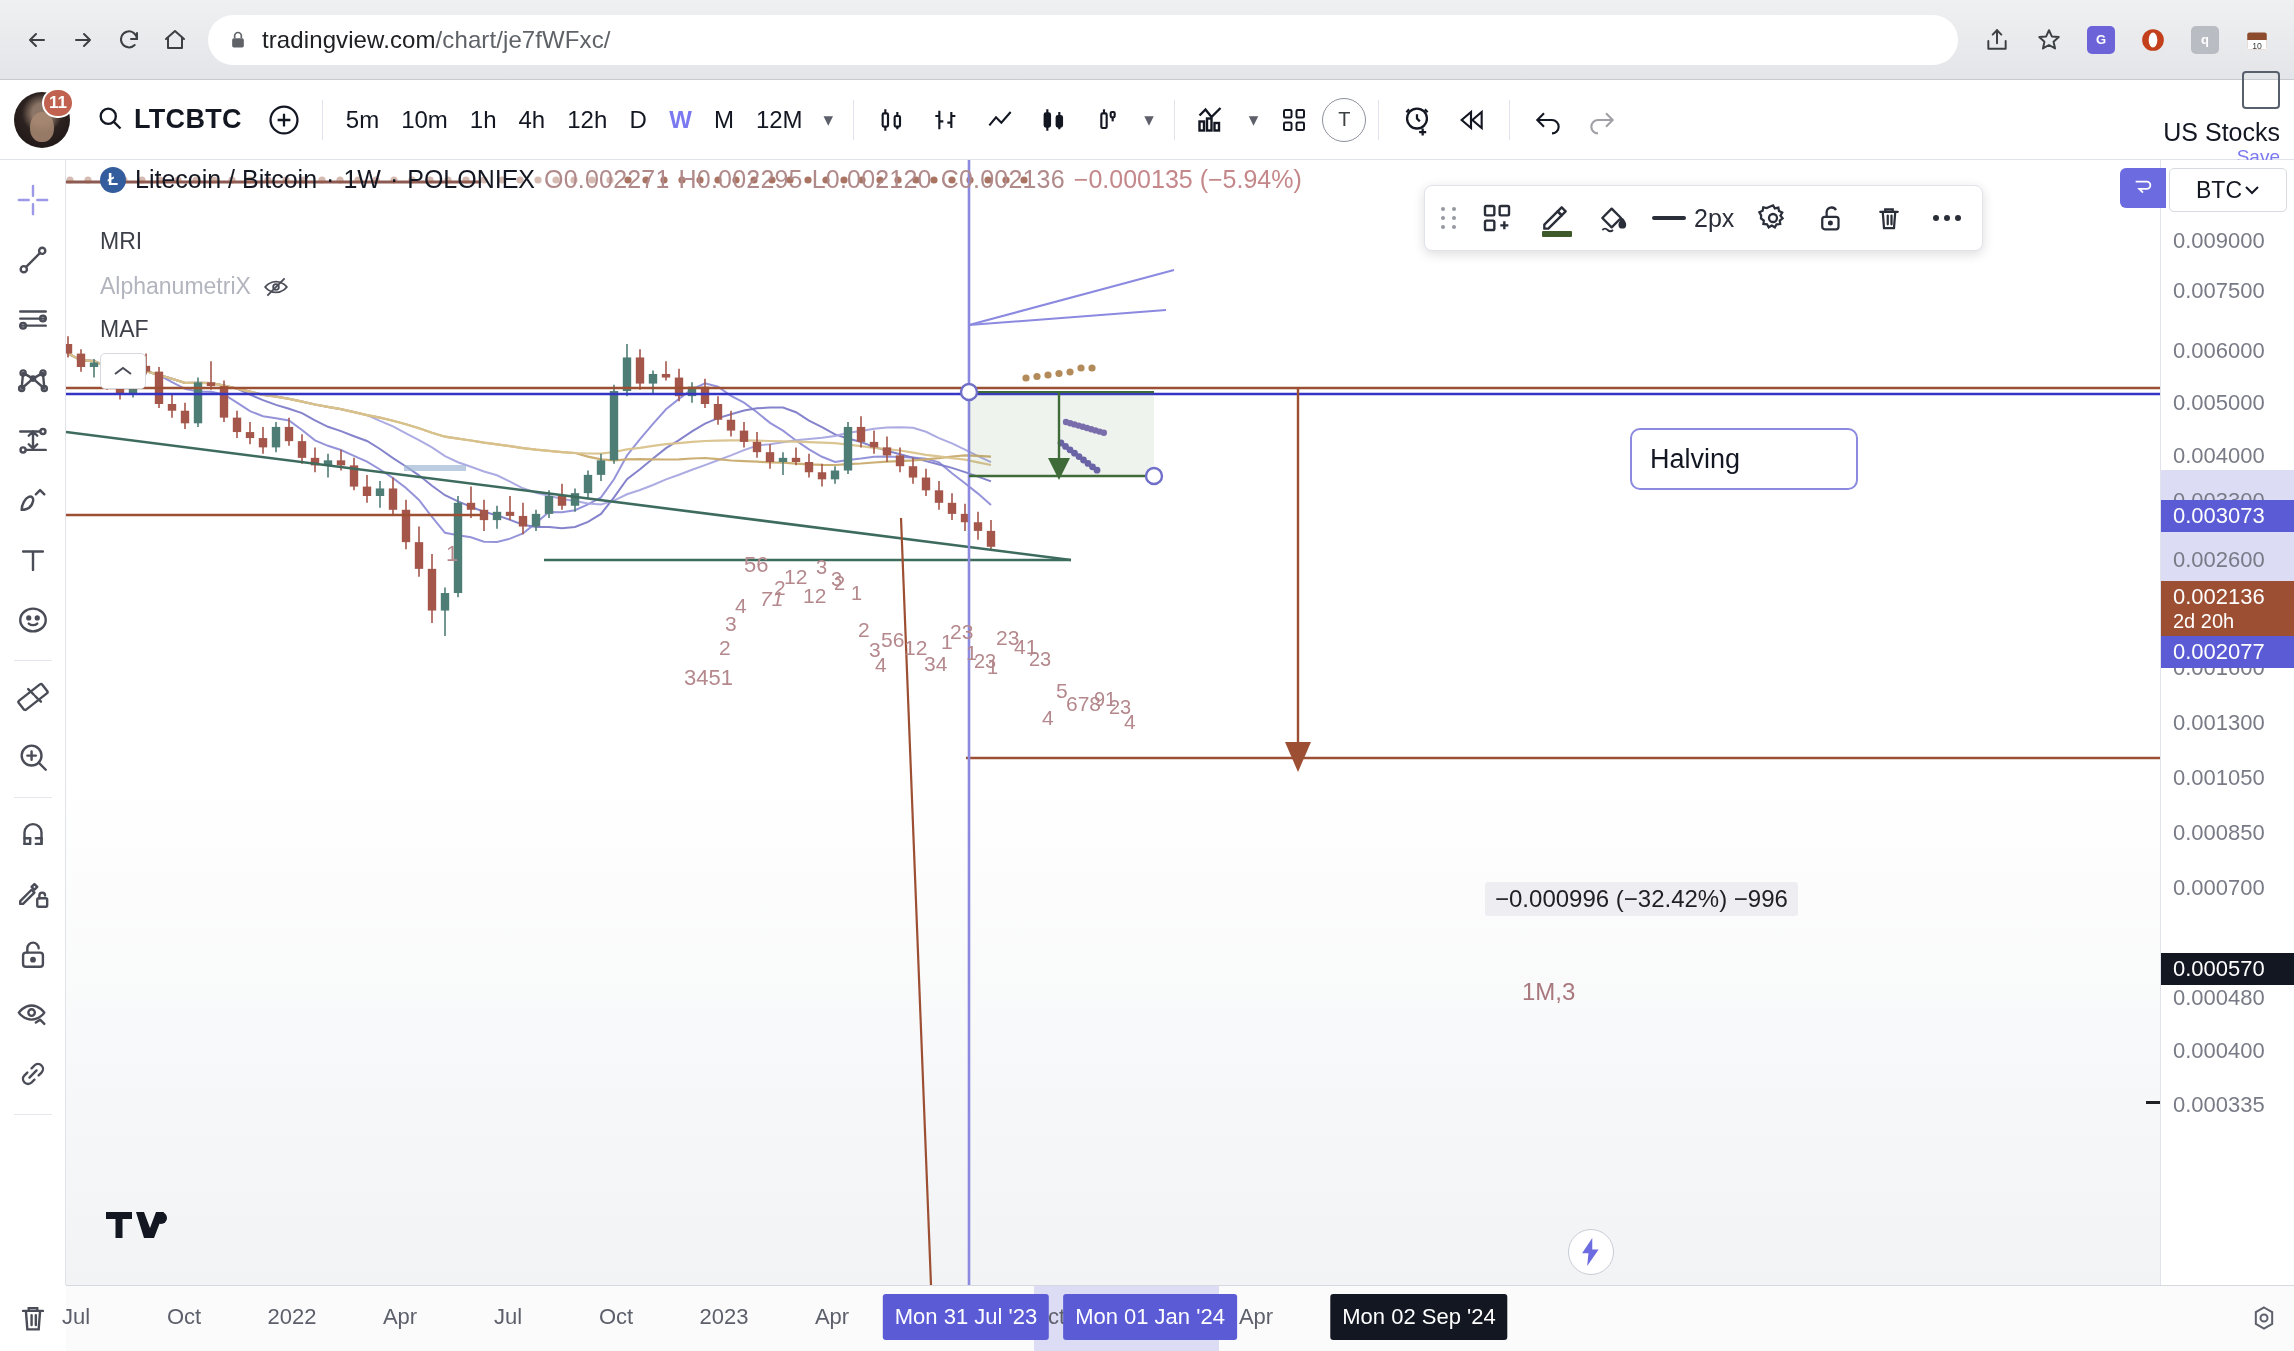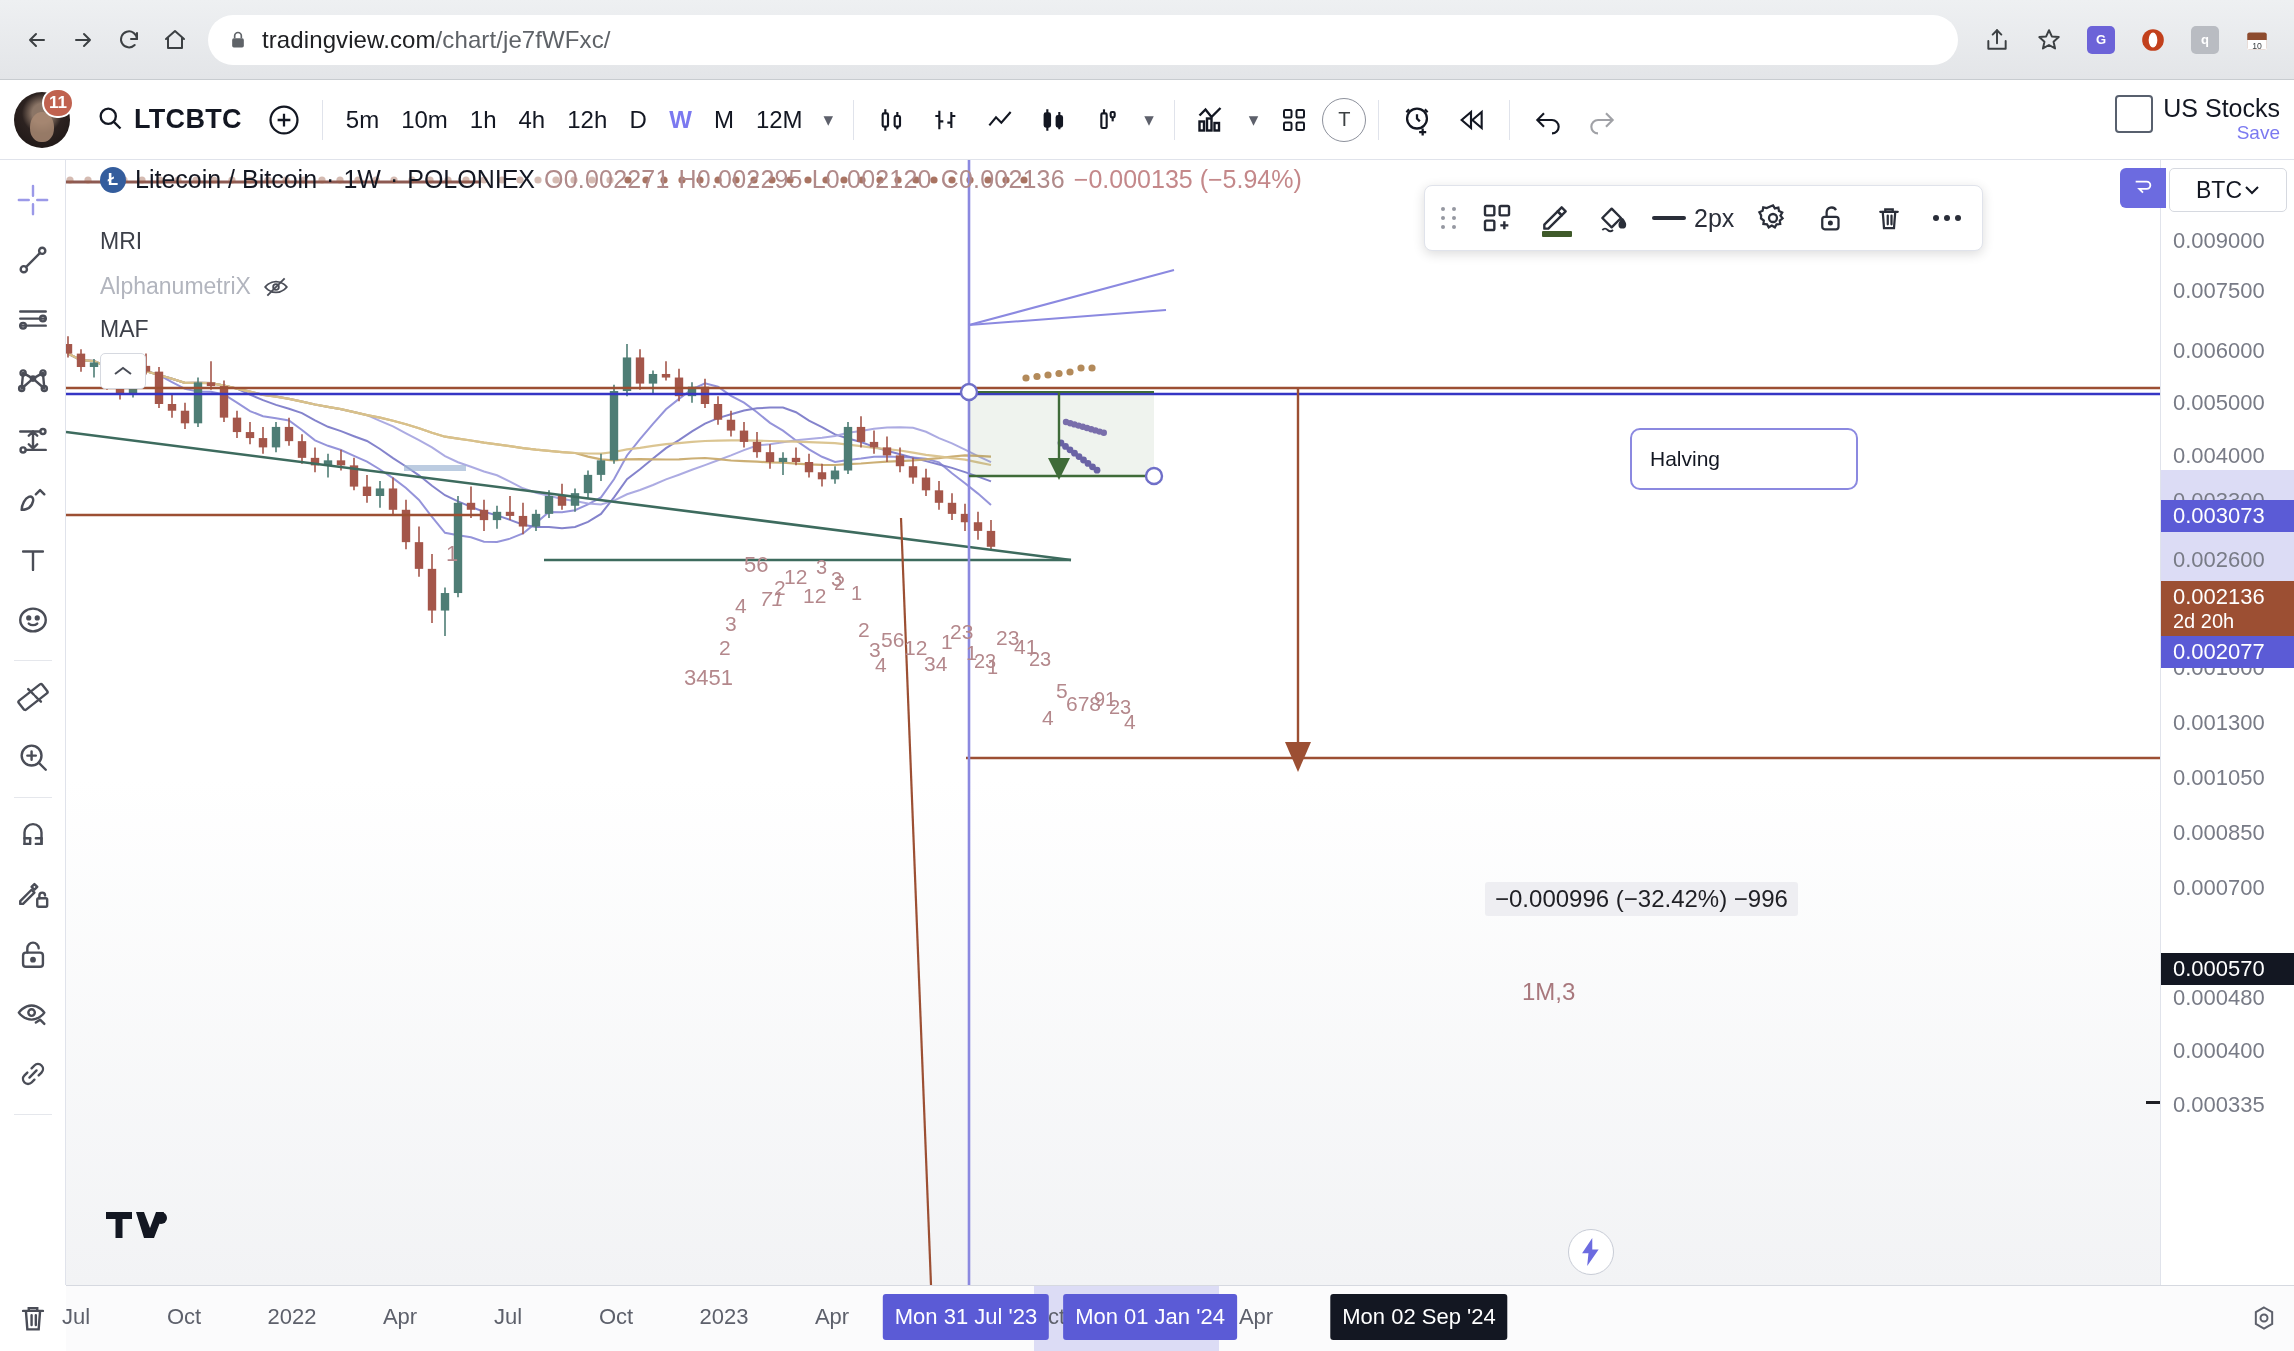--- a/index.html
+++ b/index.html
@@ -75,21 +75,21 @@
   }
   .tb-icon svg { stroke: #131722; fill: none; stroke-width: 1.6; }
   .tf-btn {
     height: 46px; min-width: 40px; padding: 0 11px; border-radius: 6px;
     display: flex; align-items: center; justify-content: center;
     font-size: 24px; color: #131722; cursor: pointer; font-weight: 500;
   }
   .tf-btn.active { color: #7b79f0; font-weight: bold; }
   .tb-sep { width: 1px; height: 40px; background: #e0e3eb; margin: 0 10px; flex: none; }
   .chev { font-size: 19px; color: #5d606b; cursor: pointer; padding: 0 8px; }
-  .topbar-right { margin-left: auto; display: flex; align-items: flex-start; gap: 10px; }
+  .topbar-right { margin-left: auto; display: flex; align-items: flex-end; gap: 10px; flex-direction: column; }
   .layout-sq { width: 38px; height: 38px; border: 2.5px solid #58606e; border-radius: 4px; cursor: pointer; }
   .us-stocks { text-align: right; line-height: 1.1; }
   .us-stocks .title { font-size: 25px; color: #131722; font-weight: 500; }
   .us-stocks .save { font-size: 19px; color: #7b79f0; cursor: pointer; }
   .t-circle {
     width: 44px; height: 44px; border-radius: 50%; border: 1.8px solid #8d919c;
     display:flex; align-items:center; justify-content:center; font-size: 20px; color:#3c4043; cursor:pointer;
   }
 
   
@@ -159,21 +159,21 @@
     background: #6c6be0; border-radius: 6px 0 0 6px; z-index: 31; cursor: pointer;
     display: flex; align-items: center; justify-content: center;
   }
 
   
   .halving-box {
     position: absolute; left: 1564px; top: 268px; width: 228px; height: 62px;
     border: 2px solid #8b89e0; border-radius: 10px; background: #fff;
     display: flex; align-items: center; padding-left: 18px; z-index: 20;
   }
-  .halving-box span { font-size: 21px; color: #131722; font-weight: 500; }
+  .halving-box span { font-size: 27px; color: #131722; font-weight: 500; }
 
   
   .measure-1 {
     position: absolute; left: 1419px; top: 722px; background: rgba(235,235,240,.85);
     padding: 3px 10px; font-size: 24px; color: #1f1f24; border-radius: 3px; z-index: 18; white-space: nowrap;
   }
   .mini-label { position: absolute; font-size: 24px; color: #a8787d; z-index: 17; white-space: nowrap; }
 
   
   .wv { position: absolute; color: #b4888c; z-index: 16; }

